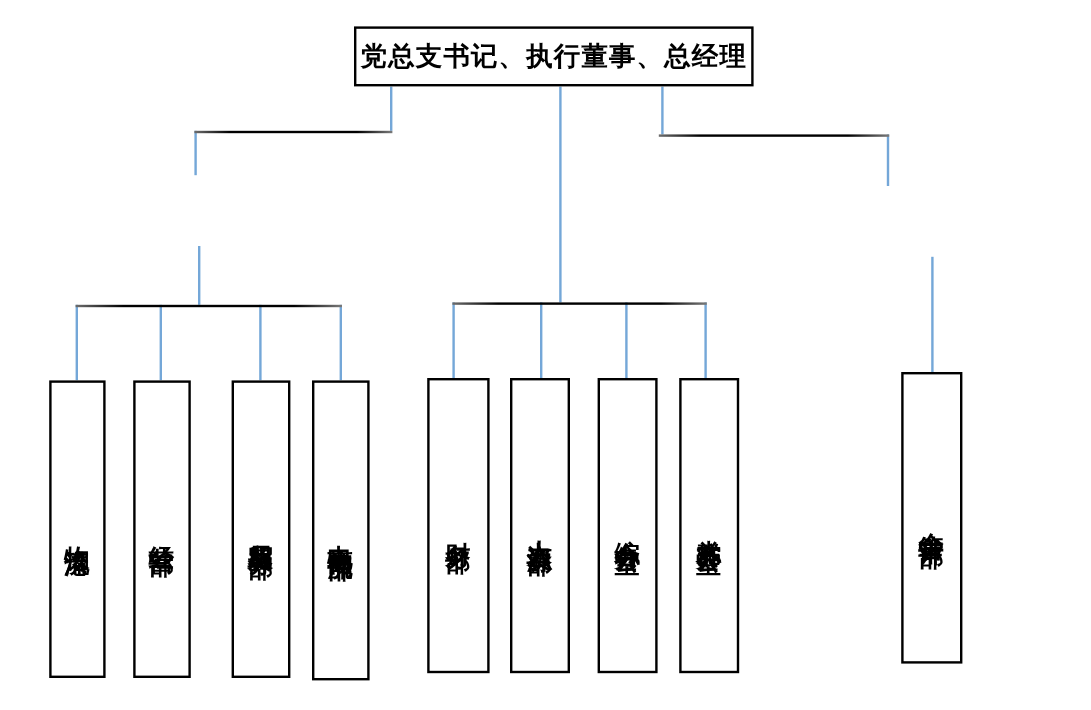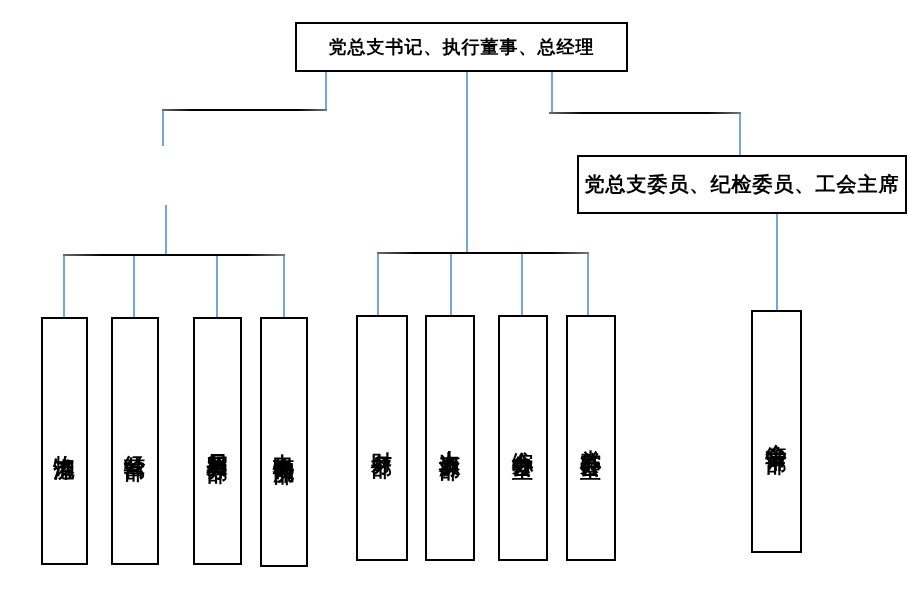--- a/index.html
+++ b/index.html
@@ -78,28 +78,25 @@
   <div class="vline" style="left:450px; top:252px; height:63px;"></div>
   <div class="vline" style="left:521px; top:252px; height:63px;"></div>
   <div class="vline" style="left:587px; top:252px; height:63px;"></div>
   <div class="vline" style="left:776px; top:214px; height:96px;"></div>
 
   <div class="hline" style="left:162px; top:109px; width:165px;"></div>
   <div class="hline" style="left:549px; top:112px; width:192px;"></div>
   <div class="hline" style="left:63px;  top:254px; width:222px;"></div>
   <div class="hline" style="left:377px; top:252px; width:212px;"></div>
 
-  <div class="hbox" style="left:295px; top:22px; width:333px; height:50px; font-size:18px; letter-spacing:1px;">
+  <div class="hbox" style="left:295px; top:22px; width:333px; height:50px; font-size:22px; letter-spacing:1px;">
     <span>党总支书记、执行董事、总经理</span>
   </div>
 
 
-  <div class="hbox" style="left:577px; top:155px; width:330px; height:59px; font-size:20px; letter-spacing:1px;">
-    <span>党总支委员、纪检委员、工会主席</span>
-  </div>
 
   <div class="vbox" style="left:41px; top:317px; width:47px; height:248px;">
     <span class="vtext">物流港</span>
   </div>
   <div class="vbox" style="left:111px; top:317px; width:48px; height:248px;">
     <span class="vtext">经营部</span>
   </div>
   <div class="vbox" style="left:193px; top:317px; width:49px; height:248px;">
     <span class="vtext">贸易服务部</span>
   </div>

